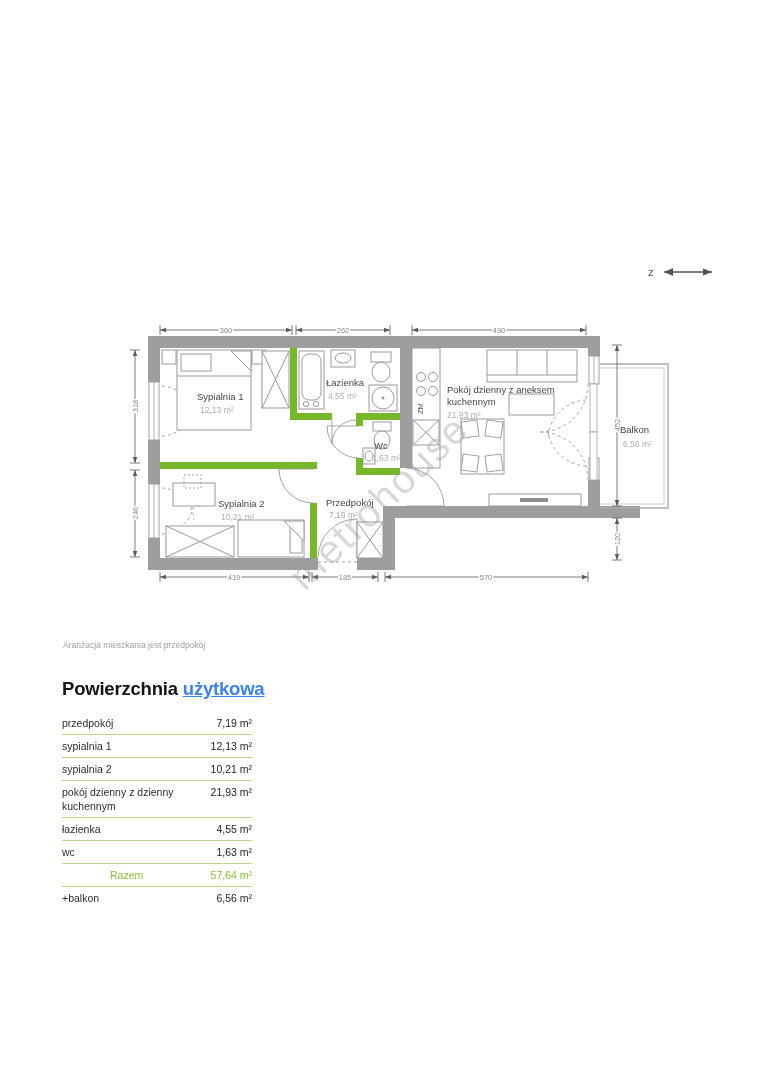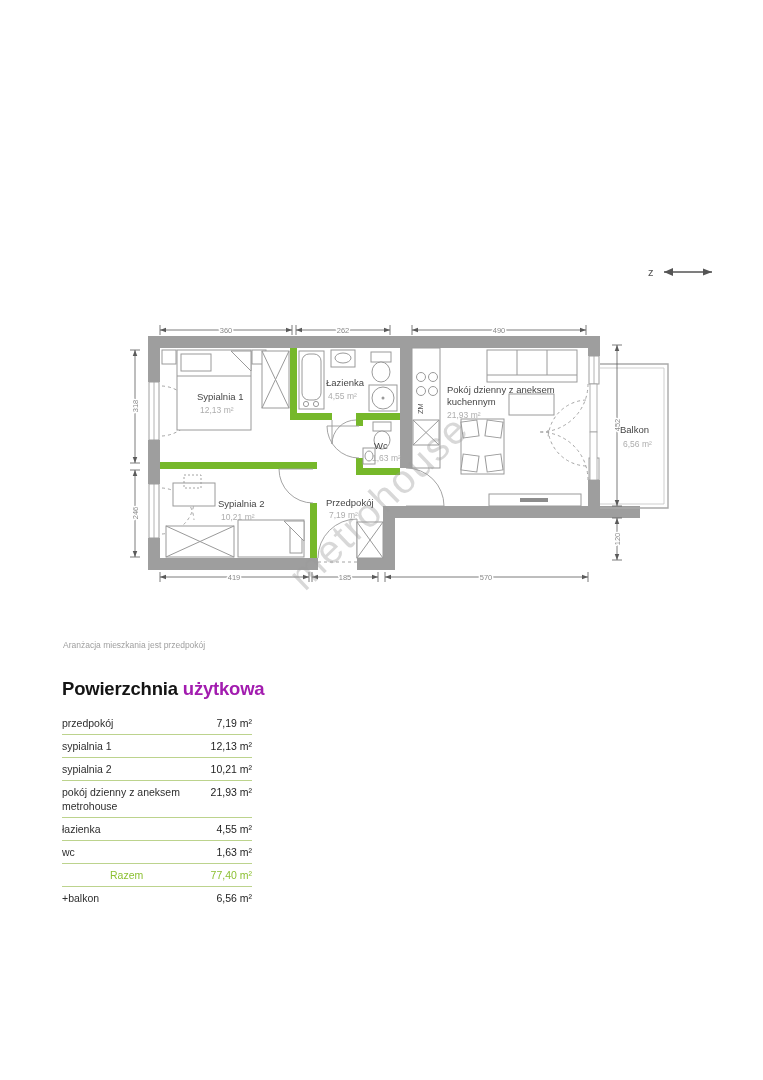--- a/index.html
+++ b/index.html
@@ -13,21 +13,21 @@
   .tick{stroke:#5a5a5a;stroke-width:0.8;}
   .furn{fill:#ffffff;stroke:#9a9a9a;stroke-width:1;}
   .furnline{stroke:#9a9a9a;stroke-width:1;fill:none;}
   .door{stroke:#9a9a9a;stroke-width:0.9;fill:none;}
   .doordash{stroke:#9a9a9a;stroke-width:0.9;fill:none;stroke-dasharray:3,3;}
   .wallx{fill:#9e9e9e;}
   .wallg{fill:#76b82a;}
   .watermark{font-size:40px;fill:#9b9b9b;opacity:0.38;letter-spacing:2px;}
   .caption{position:absolute;left:63px;top:640px;font-size:8.5px;color:#9f9f9f;}
   .heading{position:absolute;left:62px;top:678px;font-size:18.5px;font-weight:bold;color:#141414;letter-spacing:-0.2px;}
-  .heading .green{color:#a21caf;}
+  .heading .green{color:#3b82f6;text-decoration:underline;}
   .table{position:absolute;left:62px;top:712px;width:190px;font-size:10.5px;color:#2e2e2e;}
   .trow{display:flex;justify-content:space-between;align-items:flex-start;
         padding:5px 0 4px 0;border-bottom:1px solid #bcd38d;}
   .trow:last-child{border-bottom:none;justify-content:space-between;}
   .trow .lbl{max-width:132px;line-height:1.25;}
   .trow .val{color:#1d1d1d;white-space:nowrap;}
   .trow.total .lbl, .trow.total .val{color:#8cc032;padding-left:48px;}
 </style>
 </head>
 <body>
@@ -320,34 +320,34 @@
   </div>
   <div class="trow">
     <span class="lbl">sypialnia 1</span>
     <span class="val">12,13 m²</span>
   </div>
   <div class="trow">
     <span class="lbl">sypialnia 2</span>
     <span class="val">10,21 m²</span>
   </div>
   <div class="trow">
-    <span class="lbl">pokój dzienny z aneksem metrohouse</span>
+    <span class="lbl">pokój dzienny z dzienny kuchennym</span>
     <span class="val">21,93 m²</span>
   </div>
   <div class="trow">
     <span class="lbl">łazienka</span>
     <span class="val">4,55 m²</span>
   </div>
   <div class="trow">
     <span class="lbl">wc</span>
     <span class="val">1,63 m²</span>
   </div>
   <div class="trow total">
     <span class="lbl">Razem</span>
-    <span class="val">77,40 m²</span>
+    <span class="val">57,64 m²</span>
   </div>
   <div class="trow">
     <span class="lbl">+balkon</span>
     <span class="val">6,56 m²</span>
   </div>
 </div>
 
 </div>
 
 </body></html>

